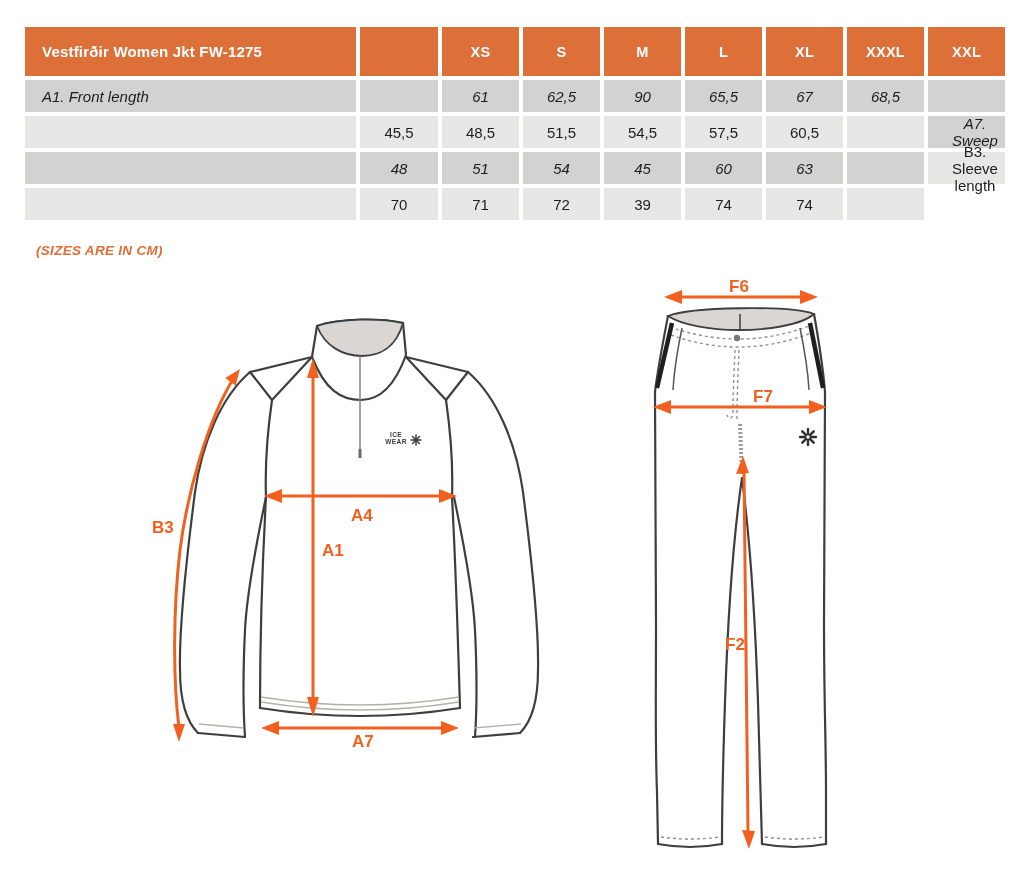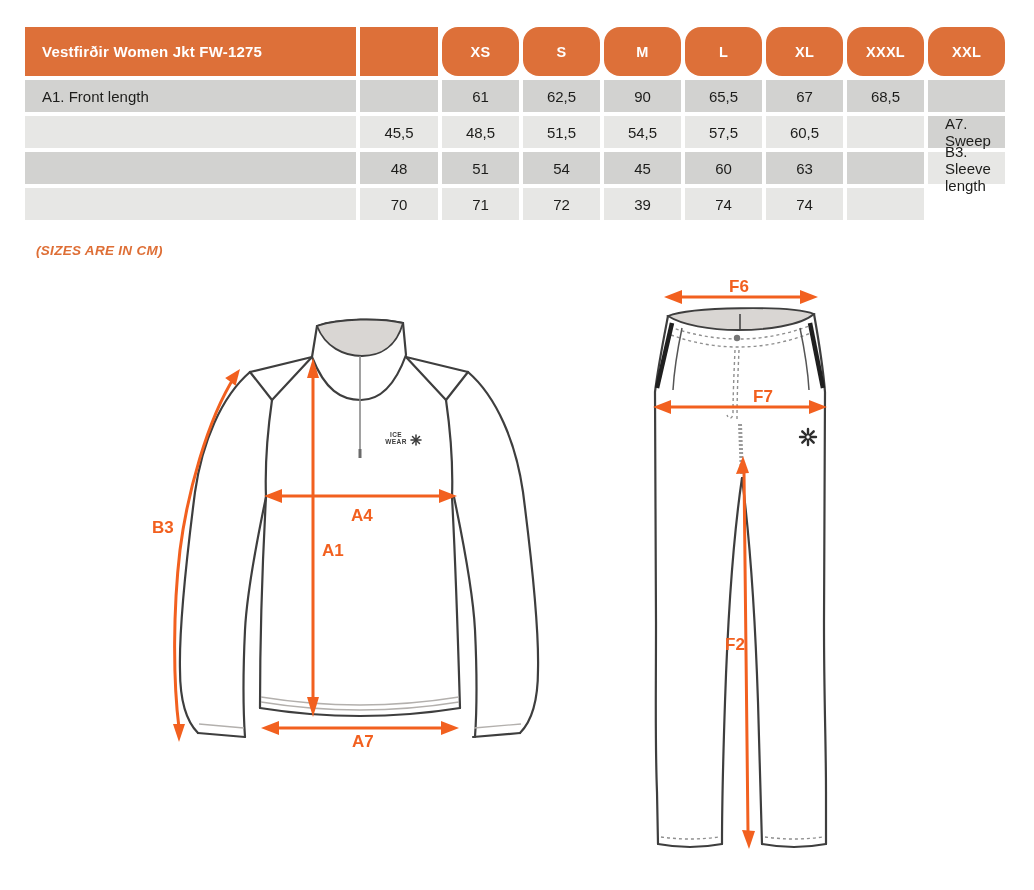--- a/index.html
+++ b/index.html
@@ -5,29 +5,30 @@
   html,body{margin:0;padding:0;}
   body{
     width:1034px;height:890px;position:relative;background:#ffffff;
     font-family:"Liberation Sans",sans-serif;overflow:hidden;
   }
   
   .size-table{
     position:absolute;left:25px;top:27px;width:980px;
     display:grid;grid-template-columns:331px 78px repeat(7,1fr);
     gap:4px;
+    text-align:center;
   }
   .cell{display:flex;align-items:center;font-size:15px;color:#1d1d1b;}
   .hd{background:#DD7039;color:#ffffff;height:49px;font-weight:700;}
   .hd.title{padding-left:17px;font-size:15px;letter-spacing:.2px;}
-  .hd.size{justify-content:center;font-size:14.5px;letter-spacing:.3px;border-radius:16px;}
+  .hd.size{justify-content:center;font-size:14.5px;letter-spacing:.3px;}
   .rc{height:32px;}
   .lbl{padding-left:17px;}
   .val{justify-content:center;}
-  .dark{background:#d2d2d0;}
+  .dark{background:#d2d2d0;font-style:italic;}
   .light{background:#e7e7e5;}
   
   .cm-note{
     position:absolute;left:36px;top:243px;
     color:#DE6E35;font-size:13.5px;font-weight:600;letter-spacing:.3px;font-style:italic;
   }
   
   .jacket-svg{position:absolute;left:135px;top:300px;}
   .pants-svg{position:absolute;left:630px;top:272px;}
   .outline{fill:none;stroke:#3e3e3e;stroke-width:2.2;stroke-linecap:round;stroke-linejoin:round;}

